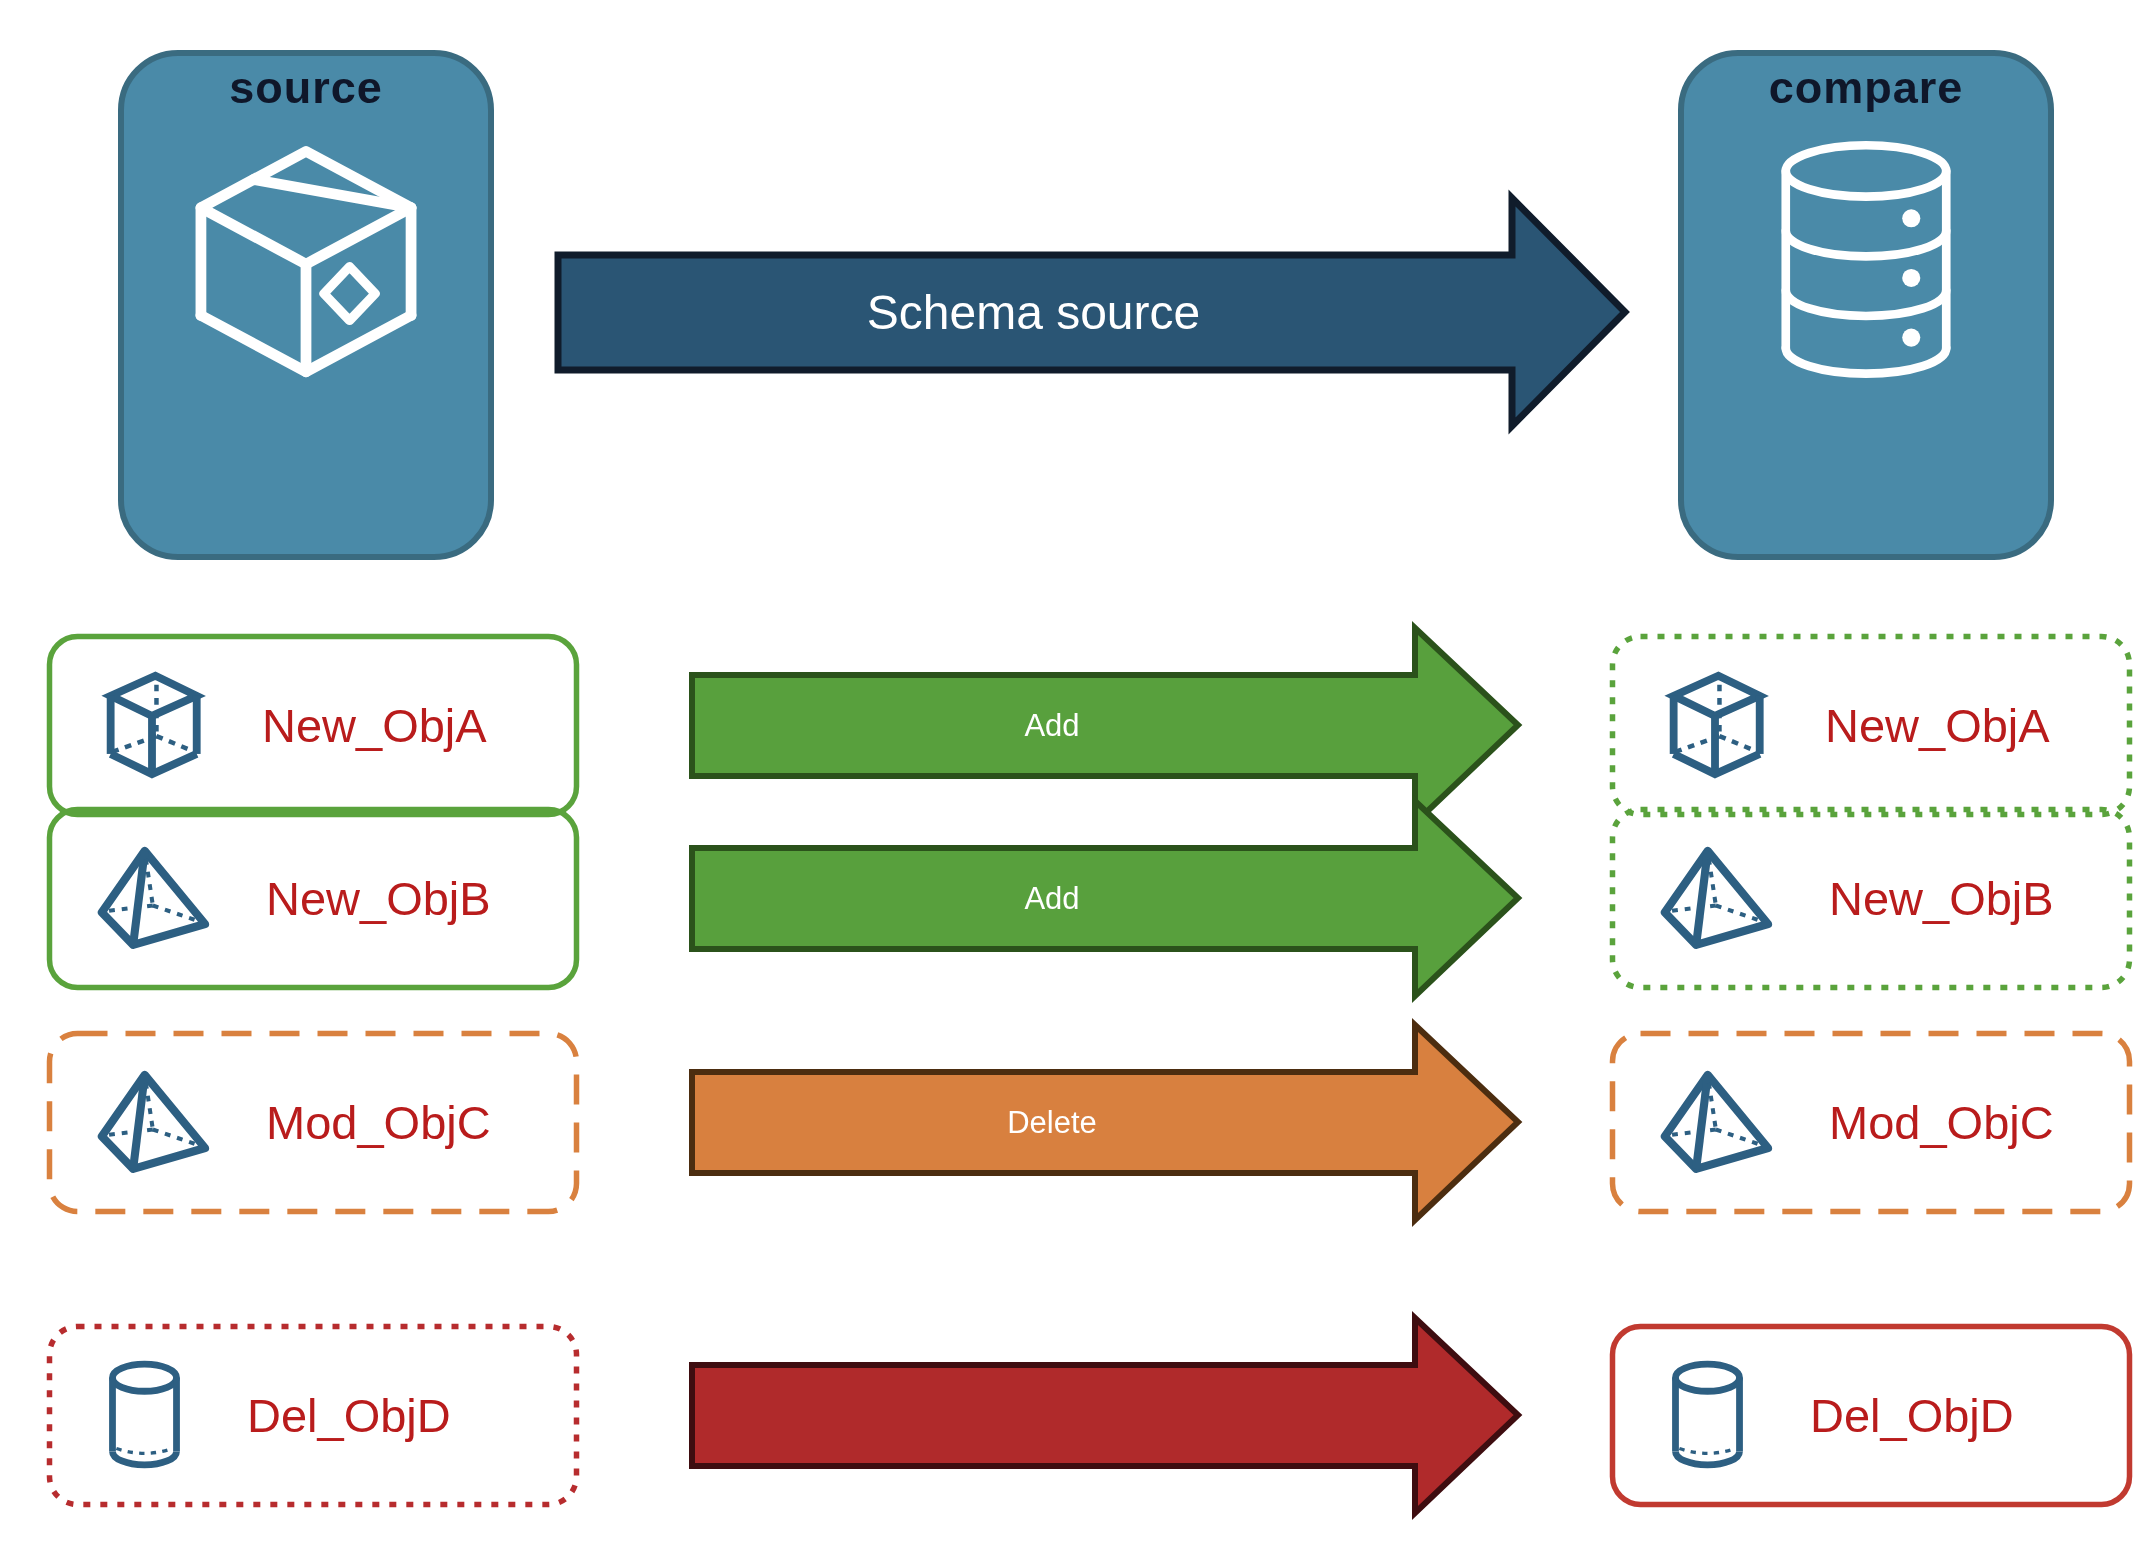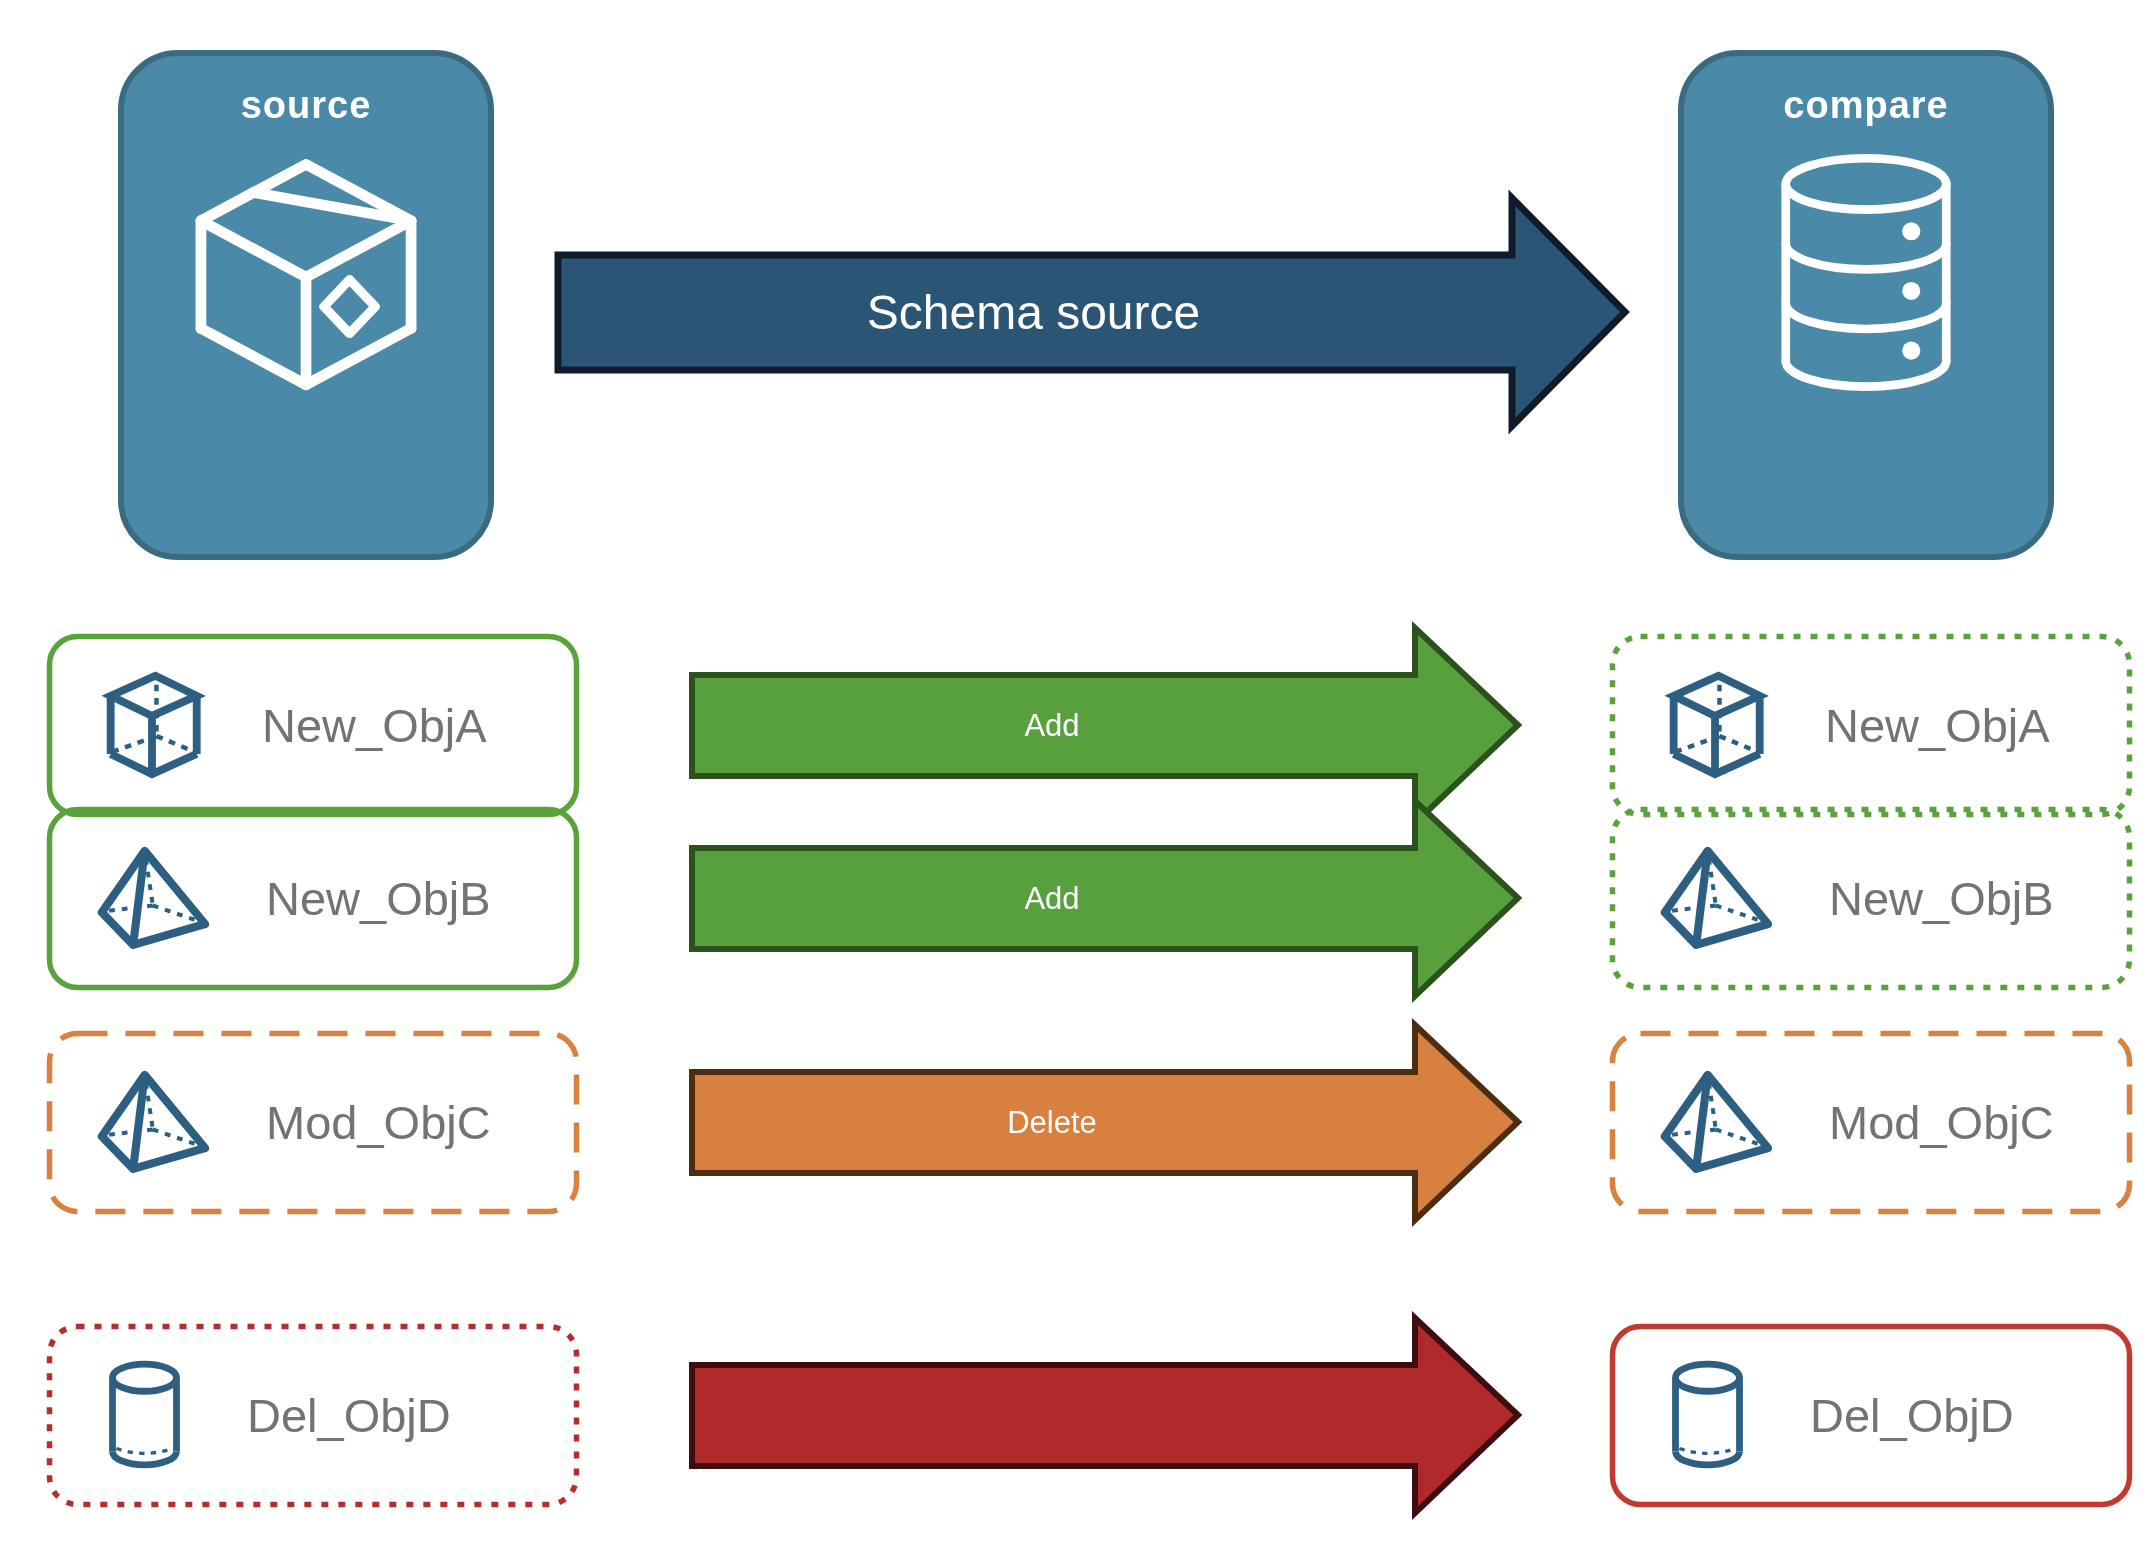--- a/index.html
+++ b/index.html
@@ -2,36 +2,36 @@
 <html><head>
 <meta charset="utf-8">
 <style>
   html,body{margin:0;padding:0;background:#ffffff;}
   body{width:2150px;height:1550px;position:relative;font-family:"Liberation Sans",sans-serif;overflow:hidden;}
   .stage{position:absolute;inset:0;}
 
   
   .node{position:absolute;top:50px;width:376px;height:510px;border-radius:60px;
         border:6px solid #3A6B80;box-sizing:border-box;display:flex;flex-direction:column;align-items:center;}
-  .node-title{color:#ffffff;font-size:38px;font-weight:bold;margin-top:28px;letter-spacing:1px;}
+  .node-title{color:#0f172a;font-size:45px;font-weight:bold;margin-top:6px;letter-spacing:1px;}
   .node-icon{margin-top:22px;color:#ffffff;}
 
   
   .big-arrow{position:absolute;left:555px;top:192px;overflow:visible;}
   .big-arrow-label{position:absolute;left:555px;top:255px;width:957px;height:115px;
         display:flex;align-items:center;justify-content:center;color:#ffffff;font-size:48px;}
 
   
   .row{position:absolute;left:0;width:2150px;height:185px;}
   .obj-box{position:absolute;top:0;height:185px;}
   .obj-box.left{left:46px;width:534px;}
   .obj-box.right{left:1609px;width:524px;}
   .obj-border{position:absolute;left:0;top:0;}
   .obj-content{position:absolute;inset:0;display:flex;align-items:center;padding-left:50px;gap:54px;box-sizing:border-box;}
-  .obj-label{font-size:47px;color:#737373;}
+  .obj-label{font-size:47px;color:#b91c1c;}
   .icon-blue{display:flex;align-items:center;}
 
   .row-arrow{position:absolute;left:689px;top:-10px;overflow:visible;}
   .row-arrow-label{position:absolute;left:689px;top:40px;width:726px;height:106px;
         display:flex;align-items:center;justify-content:center;color:#ffffff;font-size:31px;}
 </style>
 </head>
 <body>
 
 <div class="stage">

